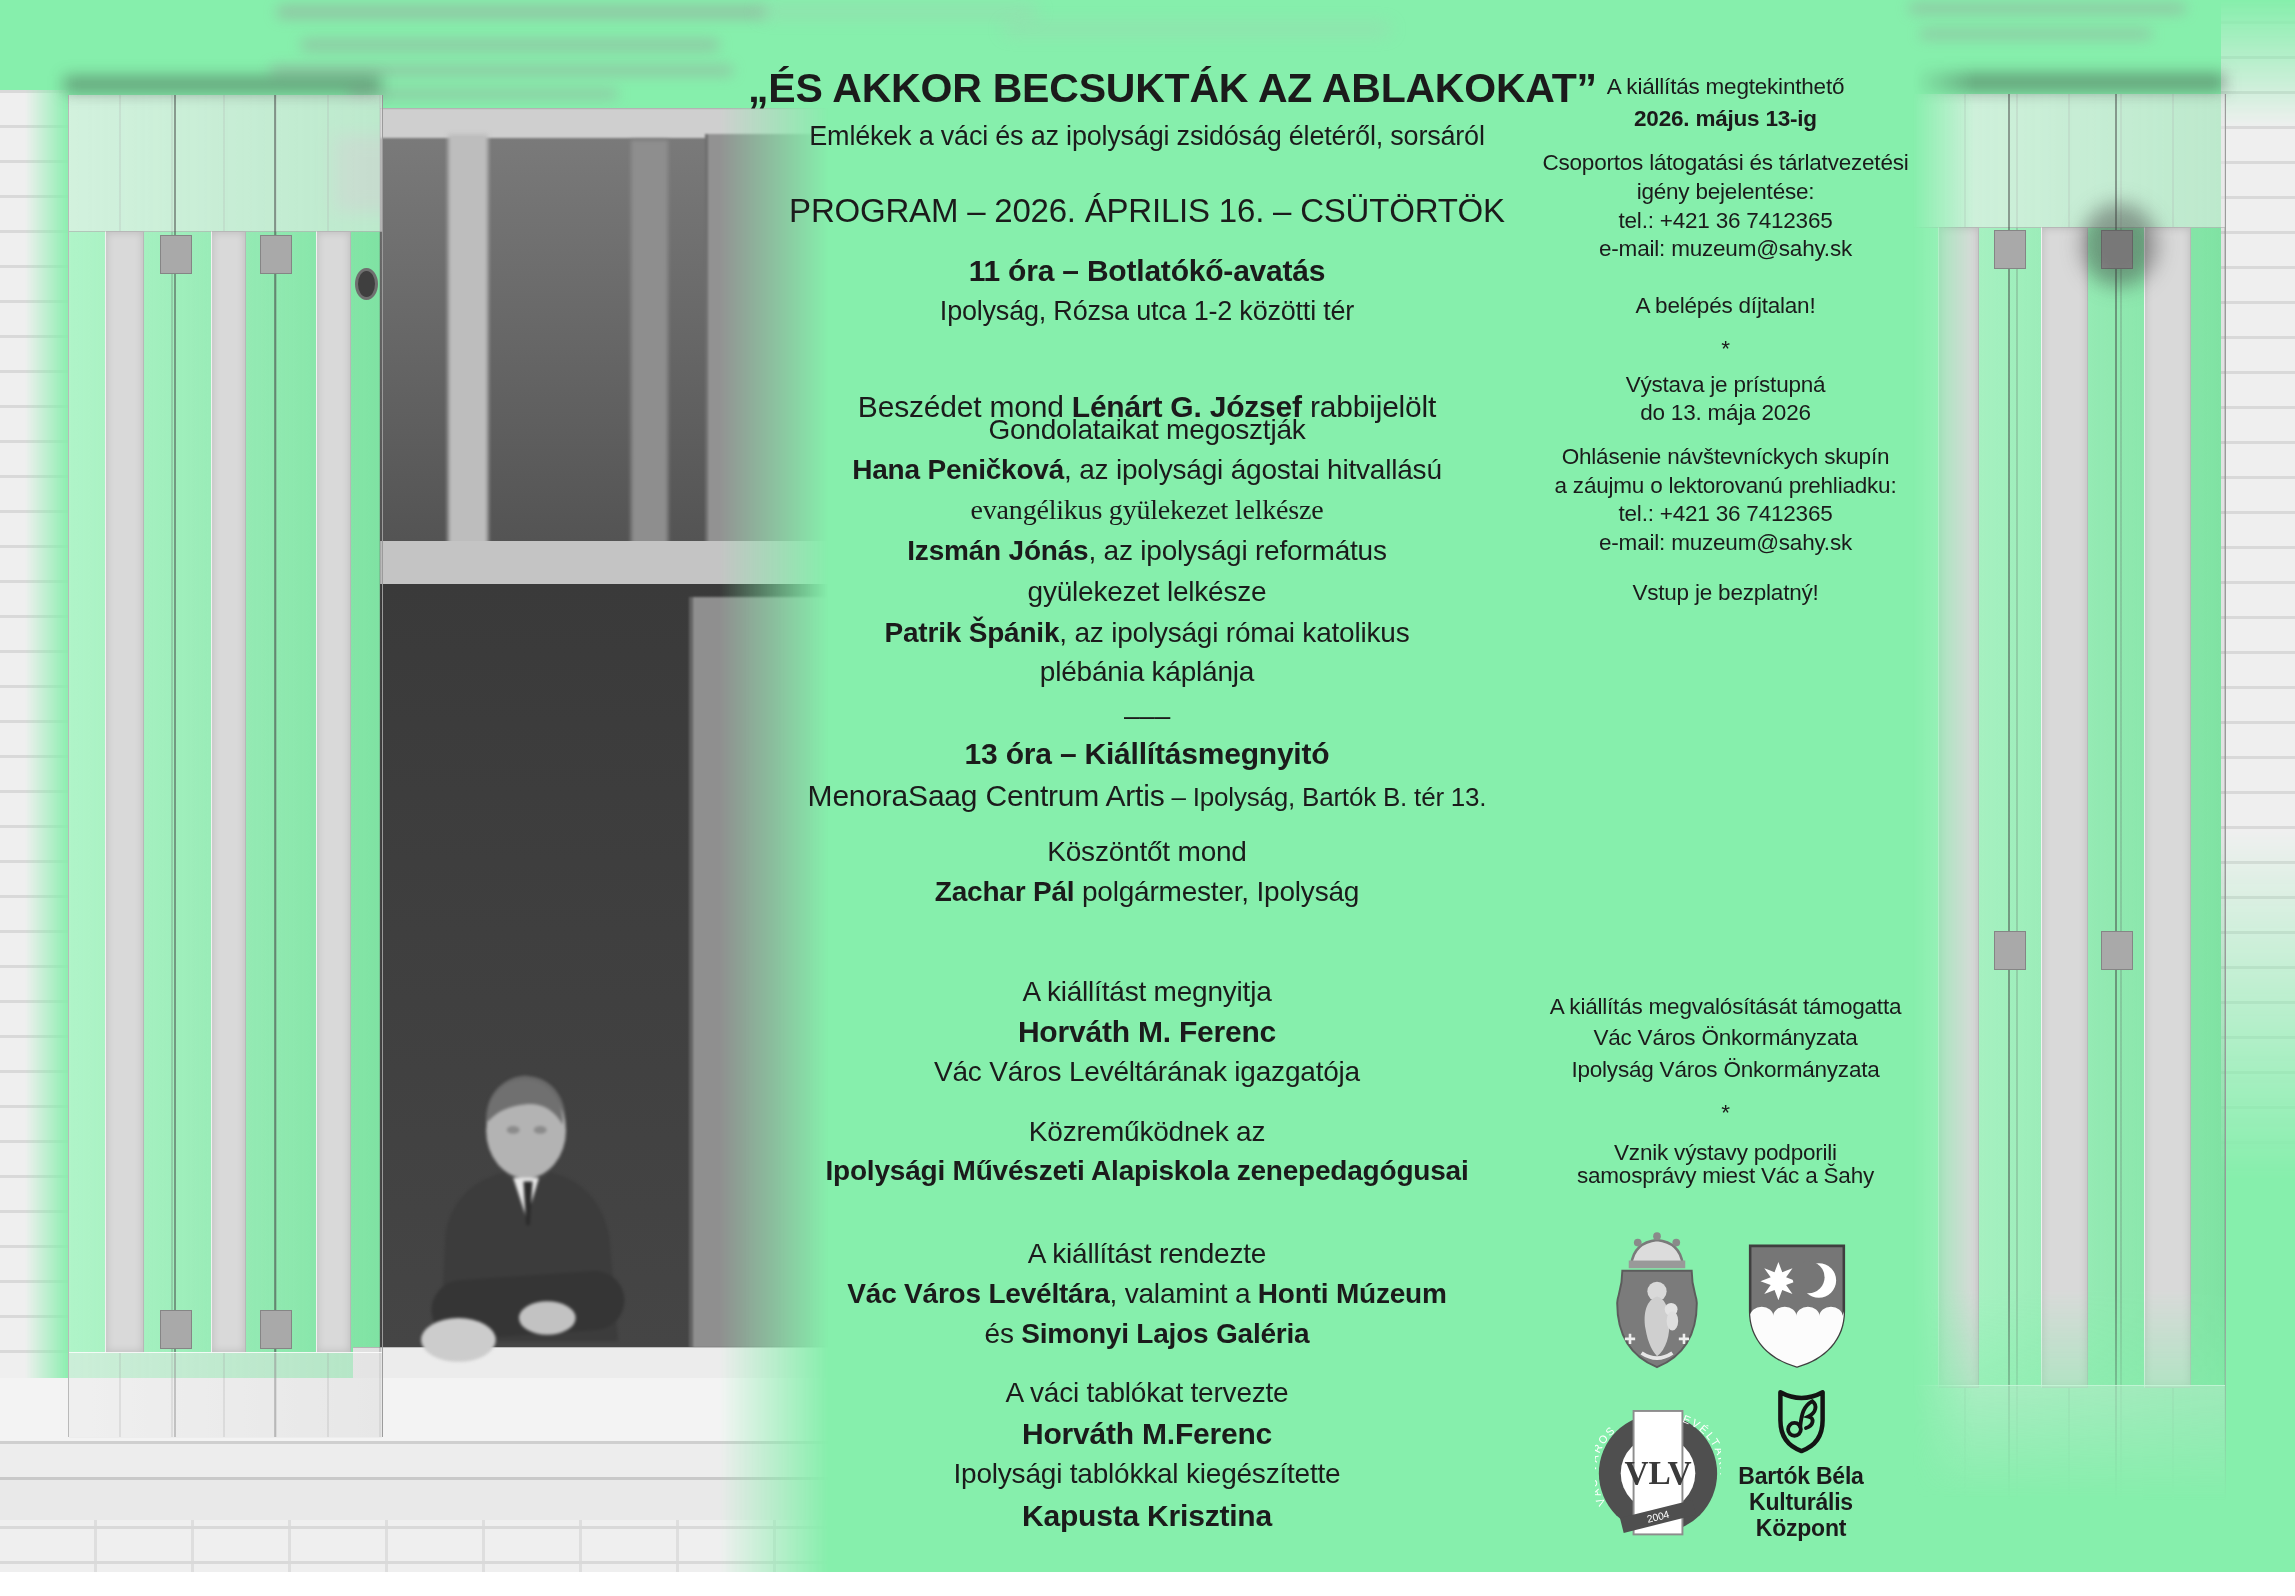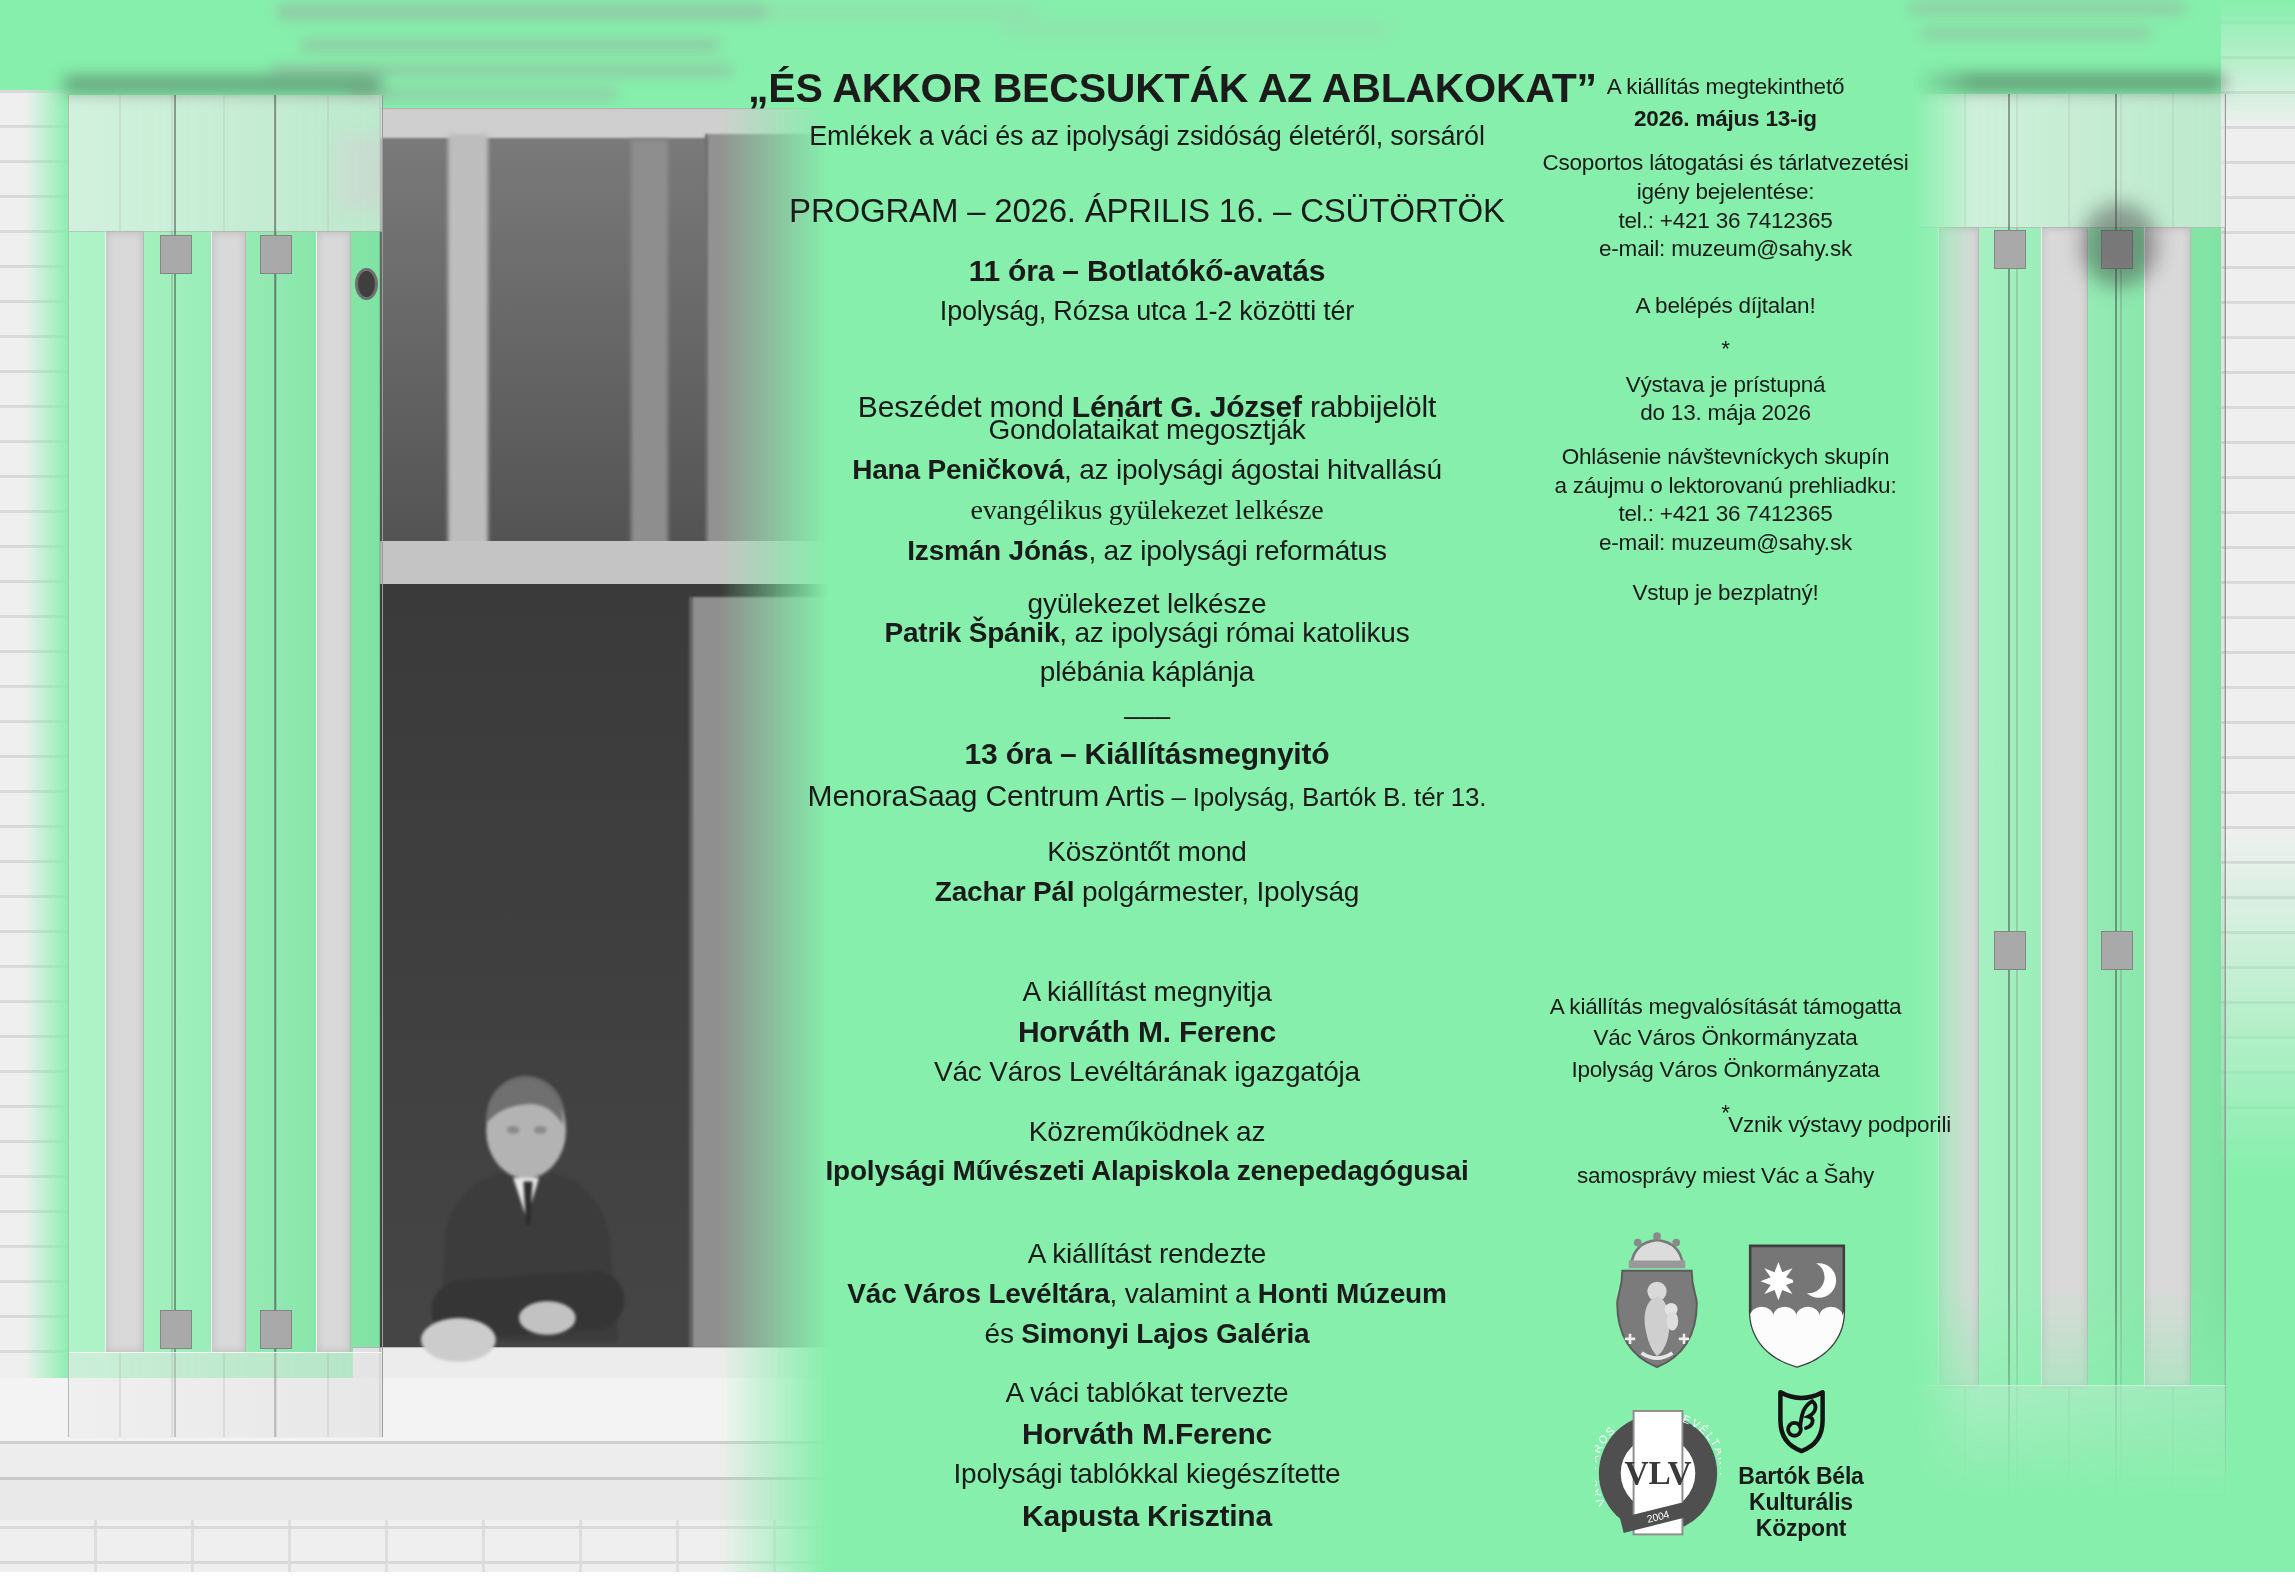--- a/index.html
+++ b/index.html
@@ -163,21 +163,21 @@
     </div>
 
     <div class="line f44" style="top:415px;"><span>Gondolataikat megosztják</span></div>
     <div class="line f44" style="top:455px;">
       <span class="b">Hana Peničková</span><span>, az ipolysági ágostai hitvallású</span>
     </div>
     <div class="line f44" style="top:495px;font-family:Liberation Serif, serif;"><span>evangélikus gyülekezet lelkésze</span></div>
     <div class="line f44" style="top:536px;">
       <span class="b">Izsmán Jónás</span><span>, az ipolysági református</span>
     </div>
-    <div class="line f44" style="top:577px;margin-top:12px;"><span>gyülekezet lelkésze</span></div>
+    <div class="line f44" style="top:577px;"><span>gyülekezet lelkésze</span></div>
     <div class="line f44" style="top:618px;">
       <span class="b">Patrik Špánik</span><span>, az ipolysági római katolikus</span>
     </div>
     <div class="line f44" style="top:657px;"><span>plébánia káplánja</span></div>
 
     <div class="line f44" style="top:701px;"><span>–––</span></div>
 
     <div class="line f47 b" style="top:738px;"><span>13 óra – Kiállításmegnyitó</span></div>
     <div class="line" style="top:780px;">
       <span class="f46">MenoraSaag Centrum Artis</span><span class="f40"> – Ipolyság, Bartók B. tér 13.</span>
@@ -223,21 +223,21 @@
     <div class="line f35" style="top:445px;"><span>Ohlásenie návštevníckych skupín</span></div>
     <div class="line f35" style="top:474px;"><span>a záujmu o lektorovanú prehliadku:</span></div>
     <div class="line f35" style="top:502px;"><span>tel.: +421 36 7412365</span></div>
     <div class="line f35" style="top:531px;"><span>e-mail: muzeum@sahy.sk</span></div>
     <div class="line f35" style="top:581px;"><span>Vstup je bezplatný!</span></div>
 
     <div class="line f35" style="top:995px;"><span>A kiállítás megvalósítását támogatta</span></div>
     <div class="line f35" style="top:1026px;"><span>Vác Város Önkormányzata</span></div>
     <div class="line f35" style="top:1058px;"><span>Ipolyság Város Önkormányzata</span></div>
     <div class="line f35" style="top:1101px;"><span>*</span></div>
-    <div class="line f35" style="top:1113px;text-align:right;"><span>Vznik výstavy podporili</span></div>
+    <div class="line f35" style="top:1141px;"><span>Vznik výstavy podporili</span></div>
     <div class="line f35" style="top:1164px;"><span>samosprávy miest Vác a Šahy</span></div>
   </div>
 
   <div class="logo" style="left:1608px;top:1231px;z-index:6;">
     <svg width="98" height="140" viewBox="0 0 152 218">
       <path d="M36,52 Q40,18 76,14 Q112,18 116,52 Z" fill="#dcdcdc" stroke="#7a7a7a" stroke-width="4"></path>
       <circle cx="46" cy="18" r="6" fill="#8a8a8a"></circle>
         <circle cx="76" cy="8" r="6" fill="#8a8a8a"></circle>
         <circle cx="106" cy="18" r="6" fill="#8a8a8a"></circle>
       <rect x="32" y="46" width="88" height="12" fill="#999999"></rect>

